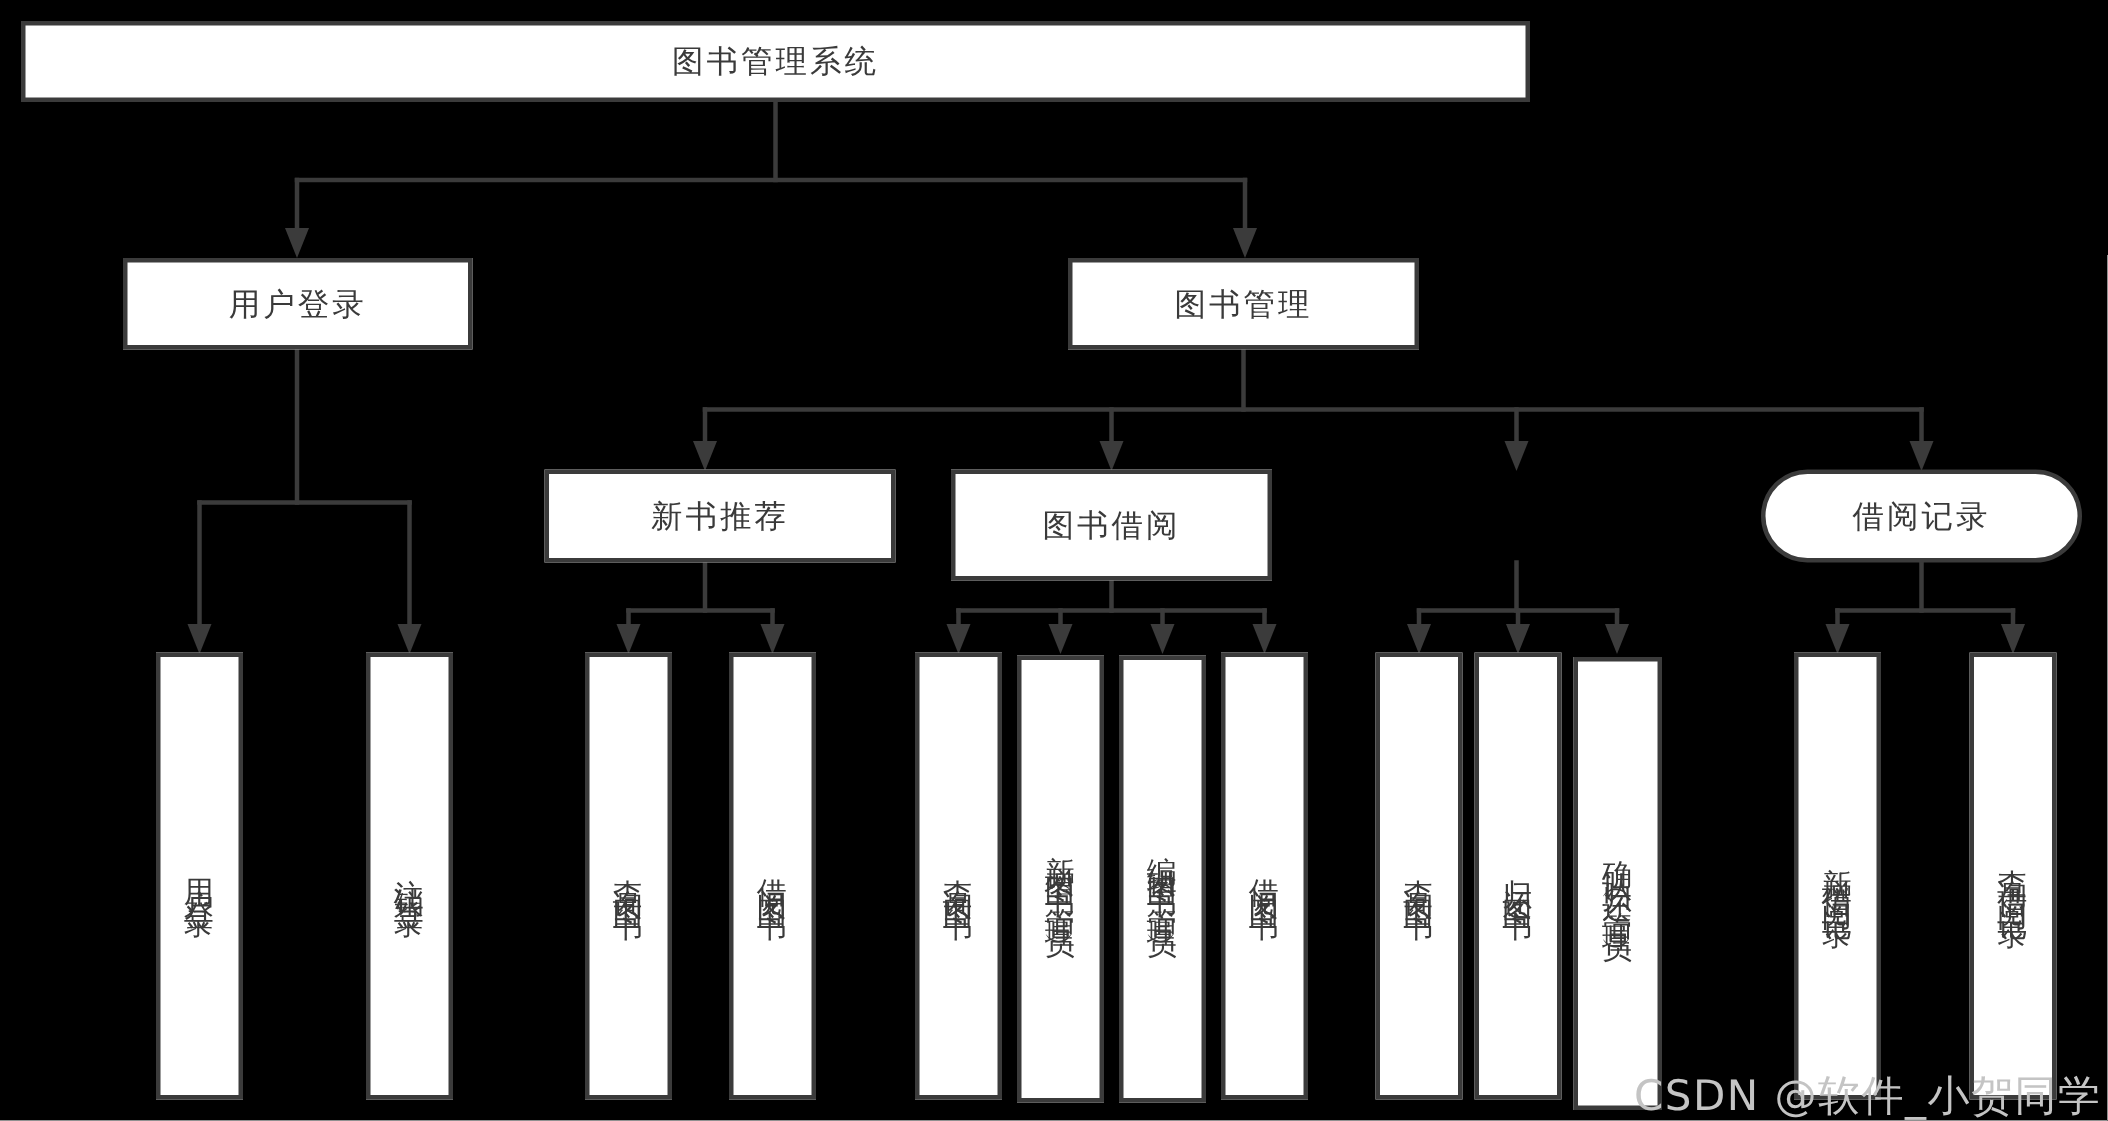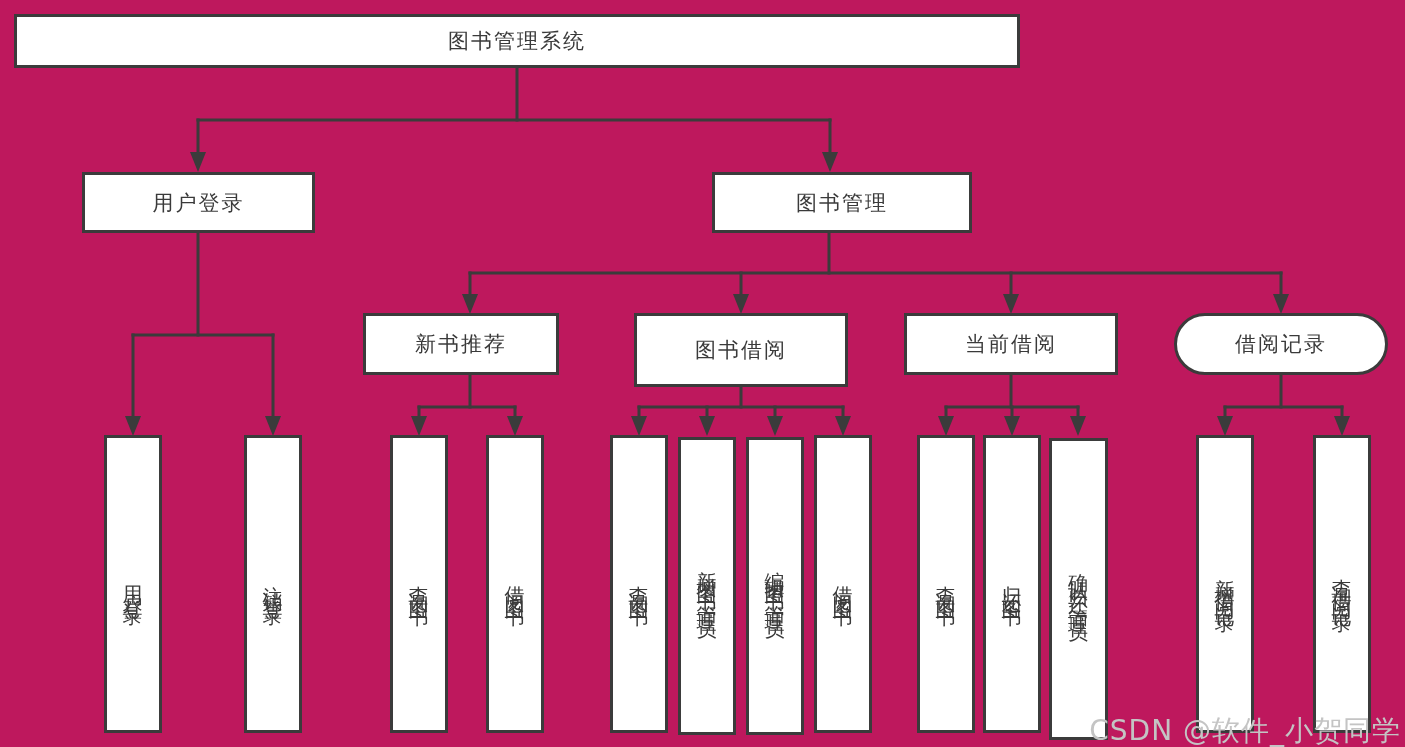--- a/index.html
+++ b/index.html
@@ -1,19 +1,19 @@
 <!DOCTYPE html>
 <html><head>
 <meta charset="utf-8">
 <style>
   html,body{margin:0;padding:0;background:#fff;}
   .canvas{
     position:relative;
     width:1405px;height:747px;
-    background:#be185d;
+    background:#000000;
     font-family:"DejaVu Sans","Liberation Sans",sans-serif;
     color:#3a3a3a;
     overflow:hidden;
   }
   .box{
     position:absolute;
     box-sizing:border-box;
     border:3px solid #3b3b3b;
     background:#ffffff;
     display:flex;
@@ -101,25 +101,24 @@
       <path d="M 1225 407 H 1342" stroke="#3b3b3b" stroke-width="3" fill="none" stroke-linecap="square"></path>
       <path d="M 1225 407 V 420" stroke="#3b3b3b" stroke-width="3" fill="none" stroke-linecap="square"></path>
       <polygon points="1217,416 1233,416 1225,436" fill="#3b3b3b"></polygon>
       <path d="M 1342 407 V 420" stroke="#3b3b3b" stroke-width="3" fill="none" stroke-linecap="square"></path>
       <polygon points="1334,416 1350,416 1342,436" fill="#3b3b3b"></polygon>
     </svg>
 
   <div class="box" style="left:14px;top:14px;width:1006px;height:54px;">图书管理系统</div>
 
   <div class="box" style="left:82px;top:172px;width:233px;height:61px;">用户登录</div>
-  <div class="box" style="left:712px;top:172px;width:260px;height:61px;">图书管理</div>
+  <div class="box" style="left:712px;top:172px;width:234px;height:61px;">图书管理</div>
 
-  <div class="box" style="left:363px;top:313px;width:196px;height:62px;">新书推荐</div>
+  <div class="box" style="left:363px;top:313px;width:234px;height:62px;">新书推荐</div>
   <div class="box" style="left:634px;top:313px;width:214px;height:74px;">图书借阅</div>
-  <div class="box" style="left:904px;top:313px;width:214px;height:62px;">当前借阅</div>
   <div class="box" style="left:1174px;top:313px;width:214px;height:62px;border-radius:31px;">借阅记录</div>
 
   <div class="box v" style="left:104px;top:435px;width:58px;height:298px;">用户登录</div>
   <div class="box v" style="left:244px;top:435px;width:58px;height:298px;">注销登录</div>
 
   <div class="box v" style="left:390px;top:435px;width:58px;height:298px;">查询图书</div>
   <div class="box v" style="left:486px;top:435px;width:58px;height:298px;">借阅图书</div>
 
   <div class="box v" style="left:610px;top:435px;width:58px;height:298px;">查询图书</div>
   <div class="box v" style="left:678px;top:437px;width:58px;height:298px;">新增图书（管理员）</div>

